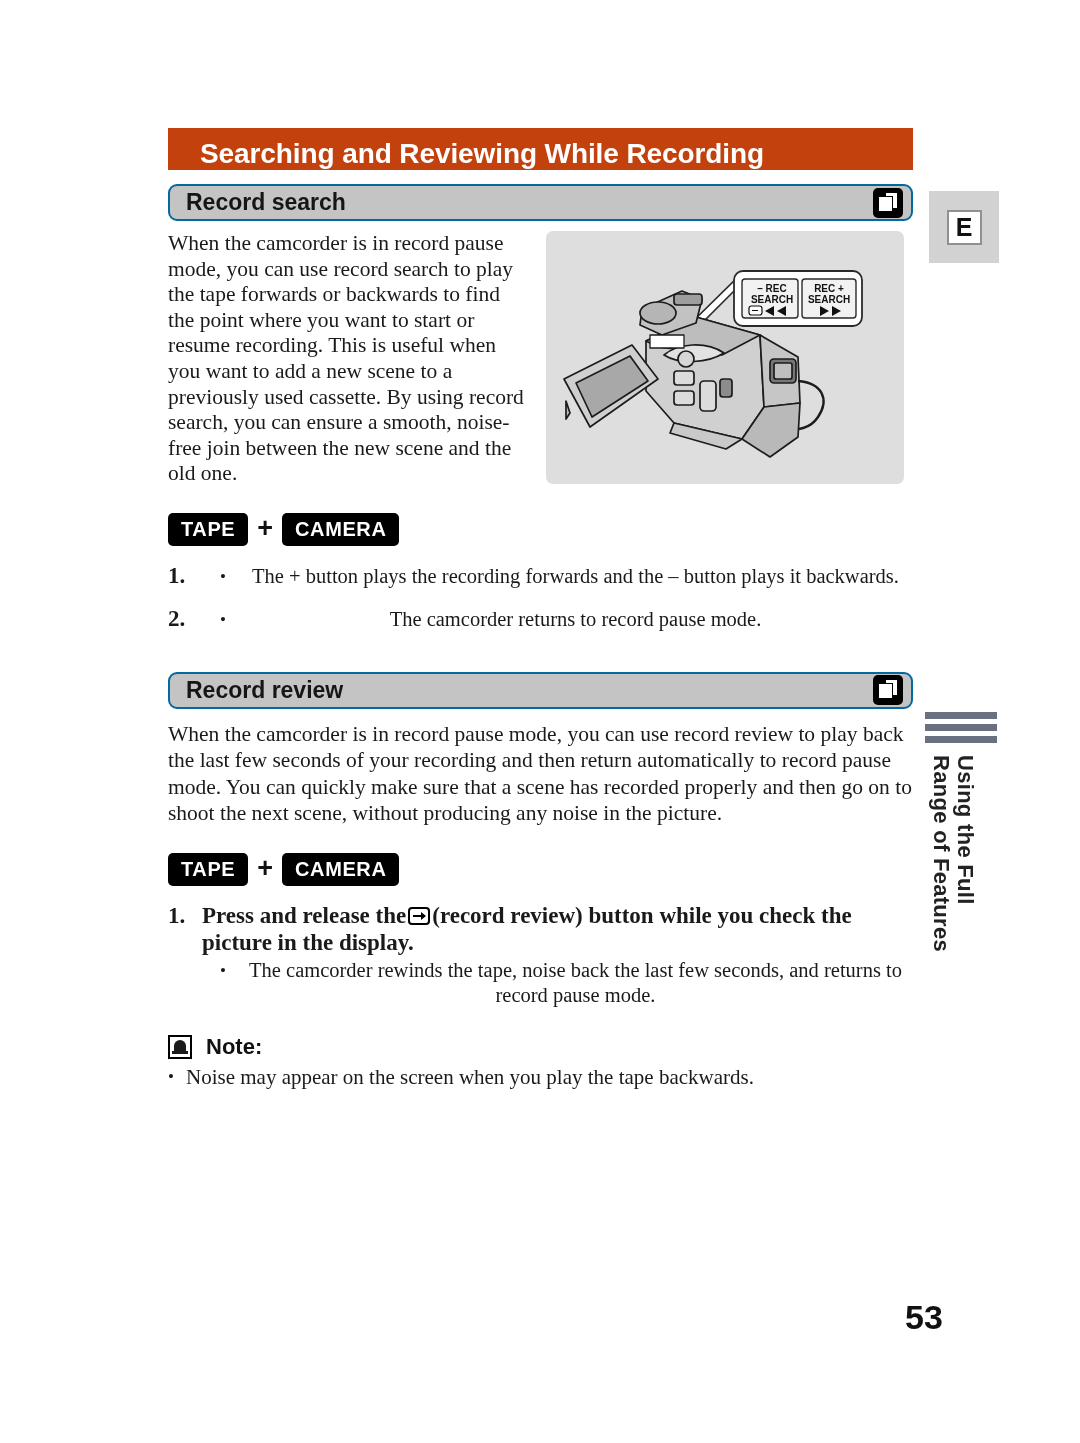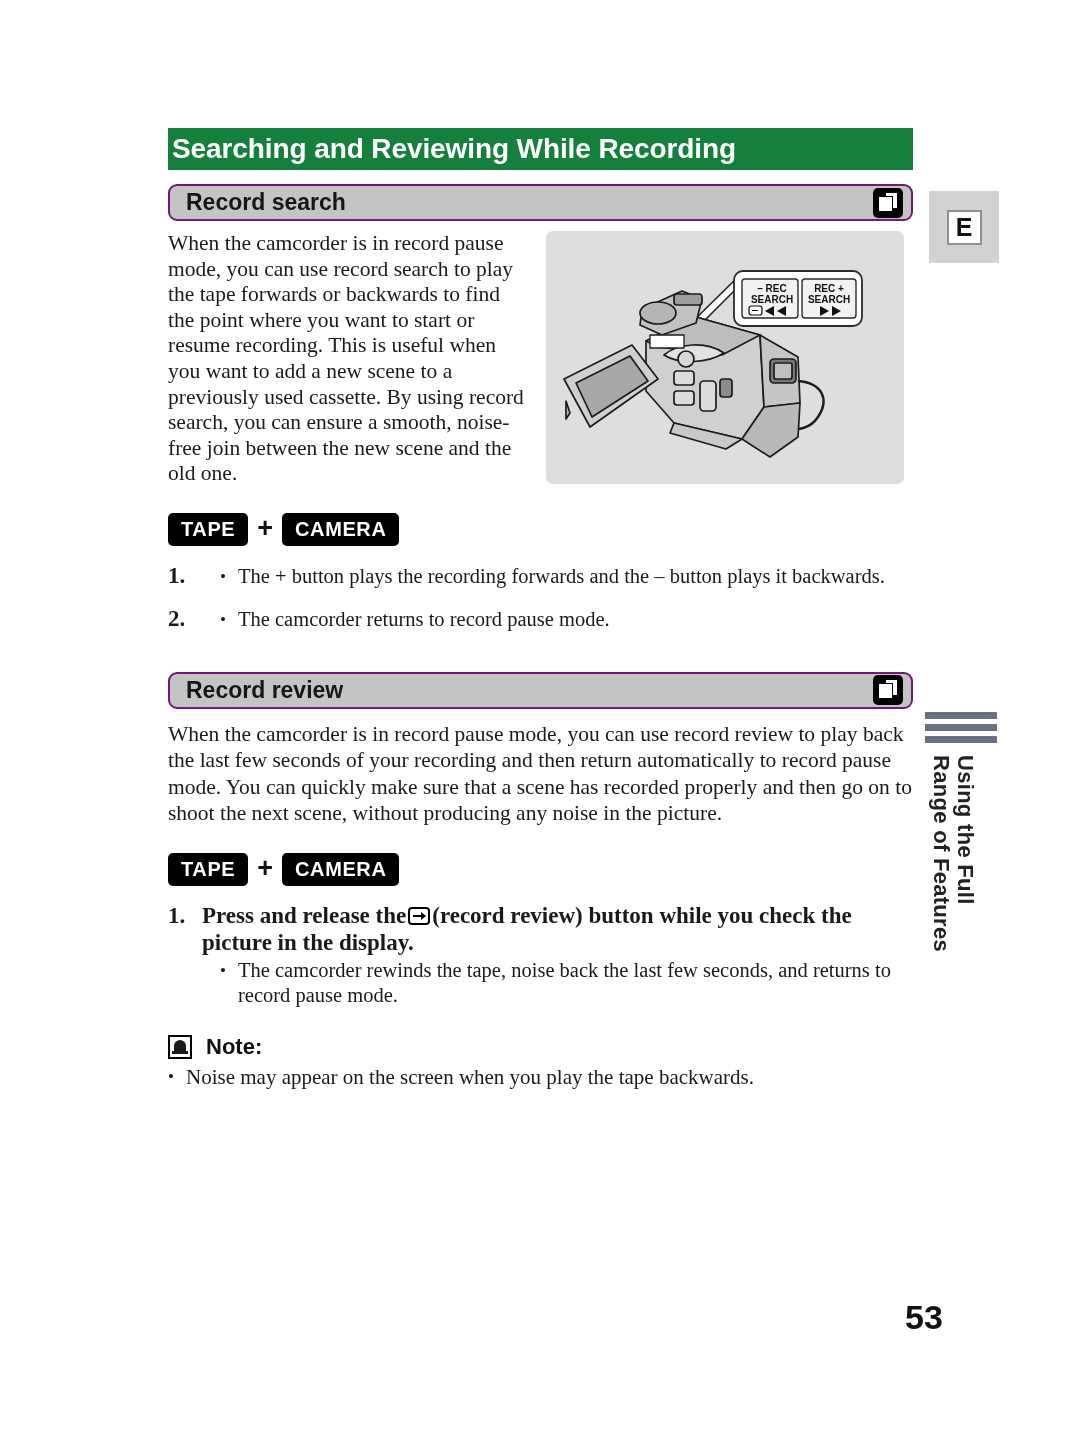--- a/index.html
+++ b/index.html
@@ -27,41 +27,41 @@
   
   .content {
     position: absolute;
     left: 168px;
     top: 128px;
     width: 745px;
   }
 
   
   .title-bar {
-    background: #15803d;
+    background: #c2410c;
     height: 42px;
     display: flex;
-    align-items: center;
-    padding-left: 4px;
+    align-items: flex-end;
+    padding-left: 32px;
     box-sizing: border-box;
   }
   .title-bar .title-text {
     font-family: "Liberation Sans", sans-serif;
     font-weight: bold;
     font-size: 28px;
     color: #ffffff;
     letter-spacing: -0.1px;
   }
 
   
   .section-bar {
     margin-top: 14px;
     height: 37px;
     background: #c4c4c4;
-    border: 2px solid #701a75;
+    border: 2px solid #0369a1;
     border-radius: 9px;
     display: flex;
     align-items: center;
     justify-content: space-between;
     padding: 0 8px 0 16px;
     box-sizing: border-box;
     position: relative;
   }
   .section-bar .section-text {
     font-family: "Liberation Sans", sans-serif;
@@ -172,21 +172,21 @@
     font-size: 20.5px;
     line-height: 25px;
     margin-left: 18px;
   }
   .bullet .dot {
     width: 18px;
     flex: 0 0 auto;
     font-size: 17px;
     line-height: 25px;
   }
-  .bullet .btext { flex: 1 1 auto; }
+  .bullet .btext { flex: 1 1 auto; text-align: center; }
 
   
   .rr-glyph {
     display: inline-block;
     width: 22px;
     height: 18px;
     border: 2px solid #000;
     border-radius: 4px;
     position: relative;
     vertical-align: -2px;

